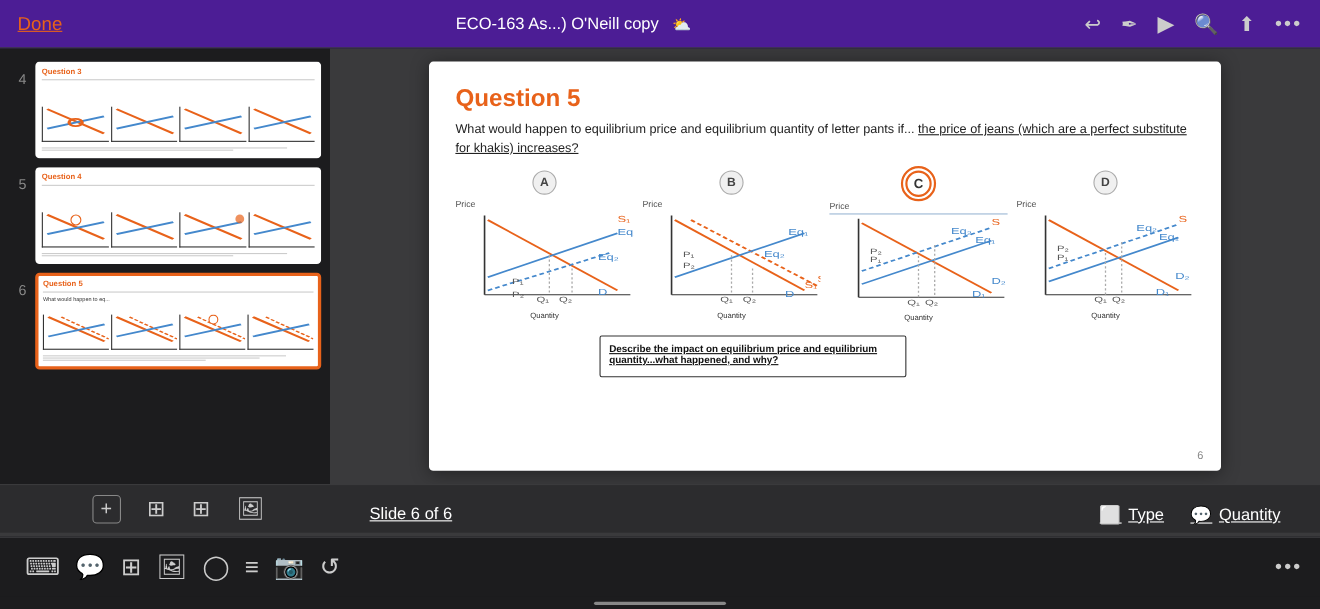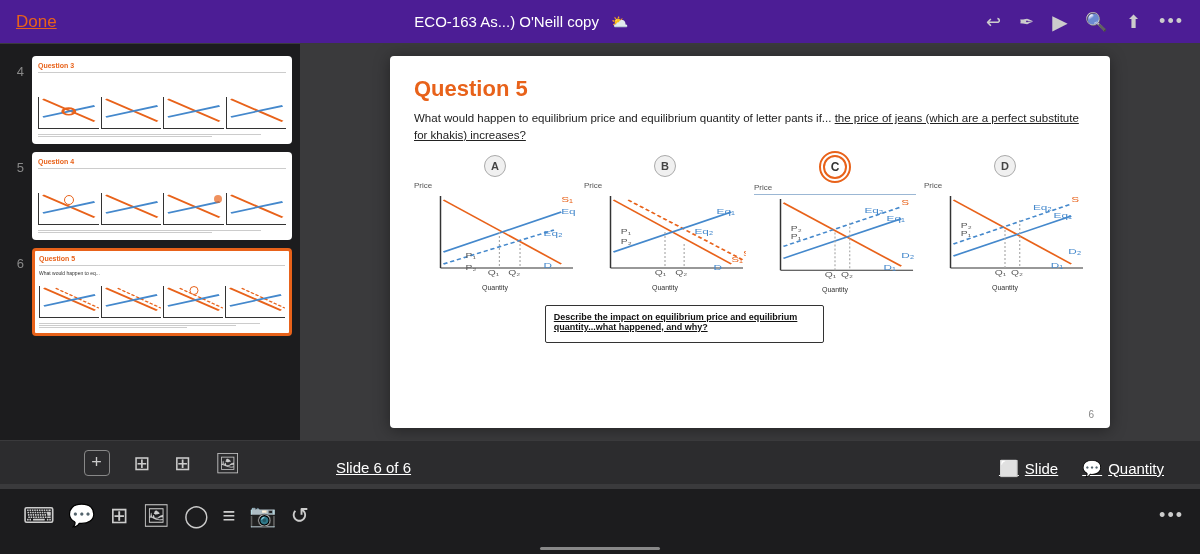--- a/index.html
+++ b/index.html
@@ -634,21 +634,21 @@
     </div>
     <span class="bottom-icon">⊞</span>
     <span class="bottom-icon">⊞</span>
     <span class="bottom-icon">🖼</span>
   </div>
   <div class="bottom-nav-center">
     <span class="slide-indicator-text">Slide 6 of 6</span>
     <div class="bottom-nav-right">
       <div class="notes-btn">
         <span class="notes-icon">⬜</span>
-        <span>Slide</span>
+        <span>Type</span>
       </div>
       <div class="comments-btn">
         <span class="comments-icon">💬</span>
         <span>Quantity</span>
       </div>
     </div>
   </div>
 </div>
 
 <div class="scroll-indicator">

